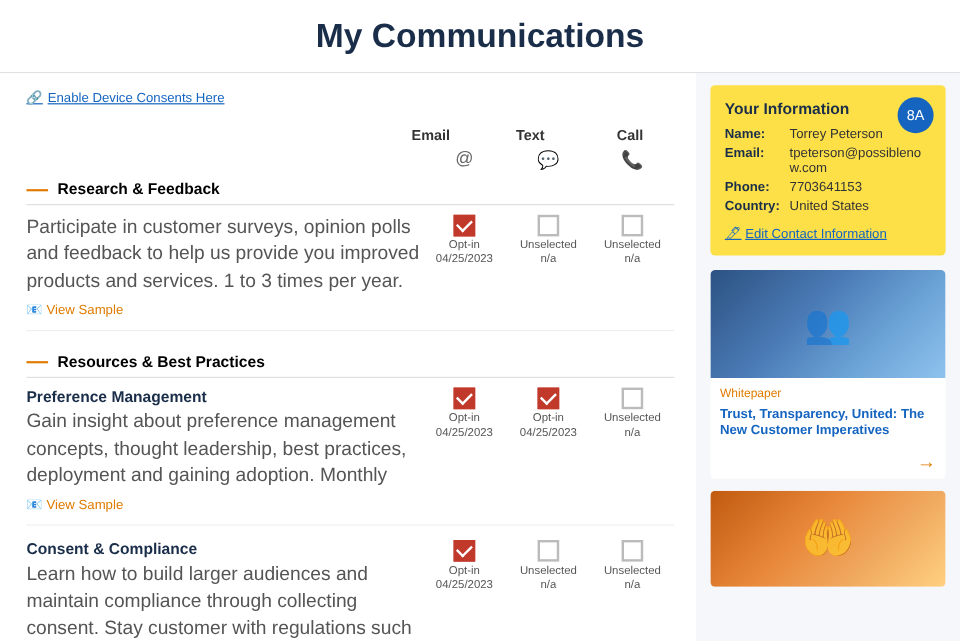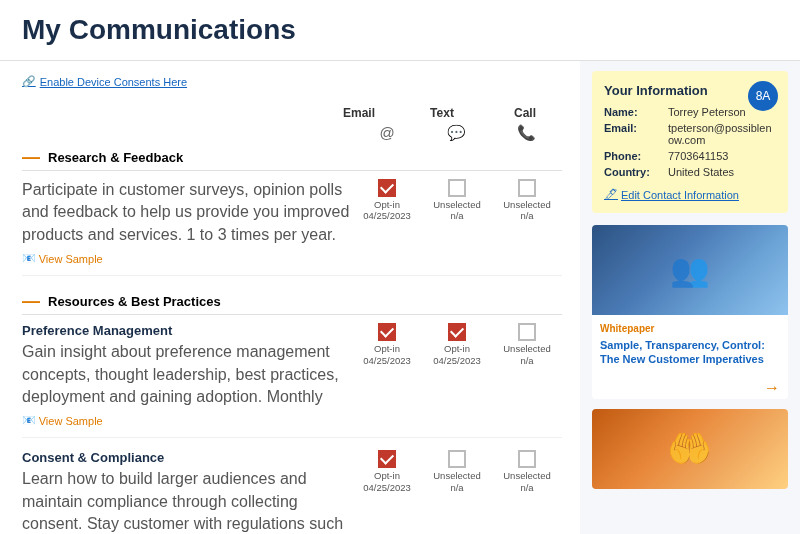--- a/index.html
+++ b/index.html
@@ -7,20 +7,21 @@
 
     .page-header {
       background: #fff;
       padding: 14px 22px 14px 22px;
       border-bottom: 1px solid #e0e0e0;
     }
     .page-title {
       font-size: 28px;
       font-weight: 700;
       color: #1a2e4a;
+      text-align: center;
     }
 
     .main-layout {
       display: flex;
       gap: 0;
       padding: 0;
     }
 
     .left-panel {
       flex: 1;
@@ -190,21 +191,21 @@
       text-align: center;
       line-height: 1.2;
     }
 
     .section-gap {
       margin-bottom: 16px;
     }
 
     
     .info-card {
-      background: #fef9c3;
+      background: #fde047;
       border-radius: 4px;
       padding: 12px;
       margin-bottom: 12px;
       position: relative;
     }
 
     .info-card-title {
       font-weight: 700;
       font-size: 13px;
       color: #1a2e4a;
@@ -236,21 +237,20 @@
 
     .info-label {
       font-weight: 700;
       color: #1a2e4a;
       min-width: 50px;
     }
 
     .info-value {
       color: #333;
       word-break: break-all;
-      margin-left: 10px;
     }
 
     .edit-link {
       color: #1565c0;
       font-size: 11px;
       text-decoration: underline;
       cursor: pointer;
       display: inline-flex;
       align-items: center;
       gap: 3px;
@@ -279,21 +279,21 @@
       background: linear-gradient(135deg, #2c5282 0%, #4a7ab5 40%, #6ba3d6 70%, #8fc3ee 100%);
     }
 
     .promo-body {
       padding: 8px;
     }
 
     .promo-type {
       color: #e07b00;
       font-size: 10px;
-      font-weight: 700;
+      font-weight: 400;
       margin-bottom: 4px;
     }
 
     .promo-title {
       color: #1565c0;
       font-size: 11px;
       font-weight: 700;
       line-height: 1.3;
     }
 
@@ -502,21 +502,21 @@
         <span>Edit Contact Information</span>
       </a>
     </div>
 
     <div class="promo-card">
       <div class="promo-image promo-image-people">
         <span class="people-shape">👥</span>
       </div>
       <div class="promo-body">
         <div class="promo-type">Whitepaper</div>
-        <div class="promo-title">Sample, Transparency, Control: The New Customer Imperatives</div>
+        <div class="promo-title">Trust, Transparency, United: The New Customer Imperatives</div>
       </div>
       <div class="promo-arrow">→</div>
     </div>
 
     <div class="promo-card">
       <div class="promo-image2">
         <span class="heart-shape">🤲</span>
       </div>
     </div>
 

